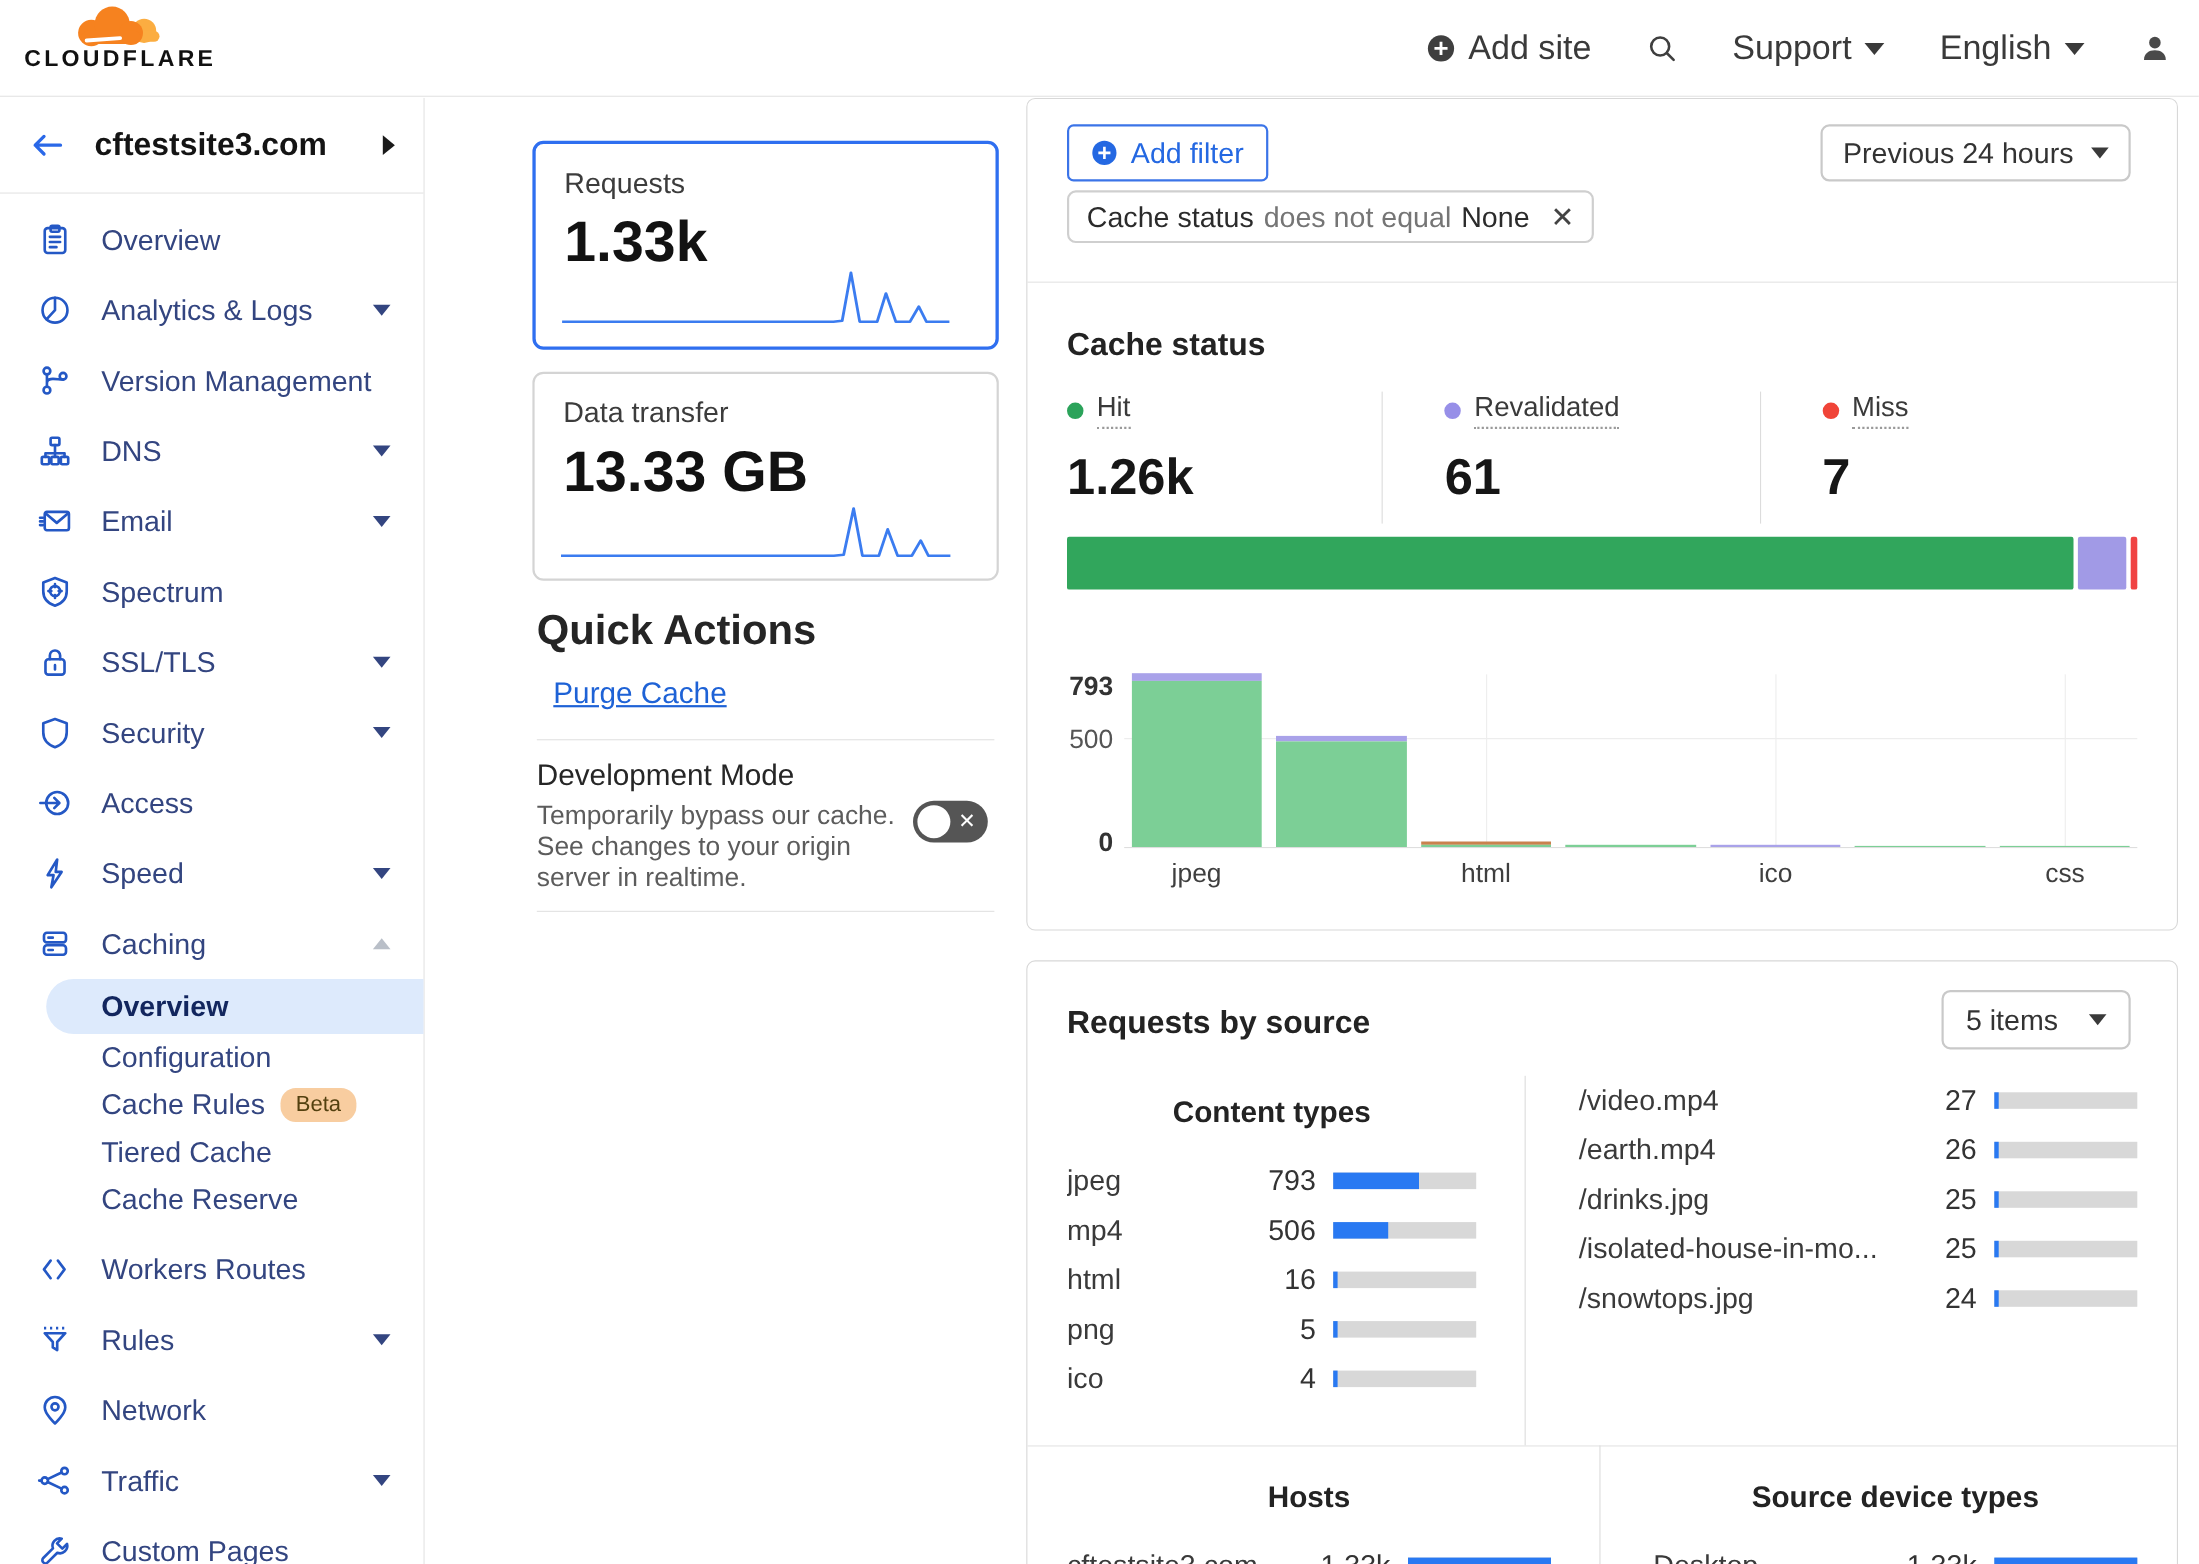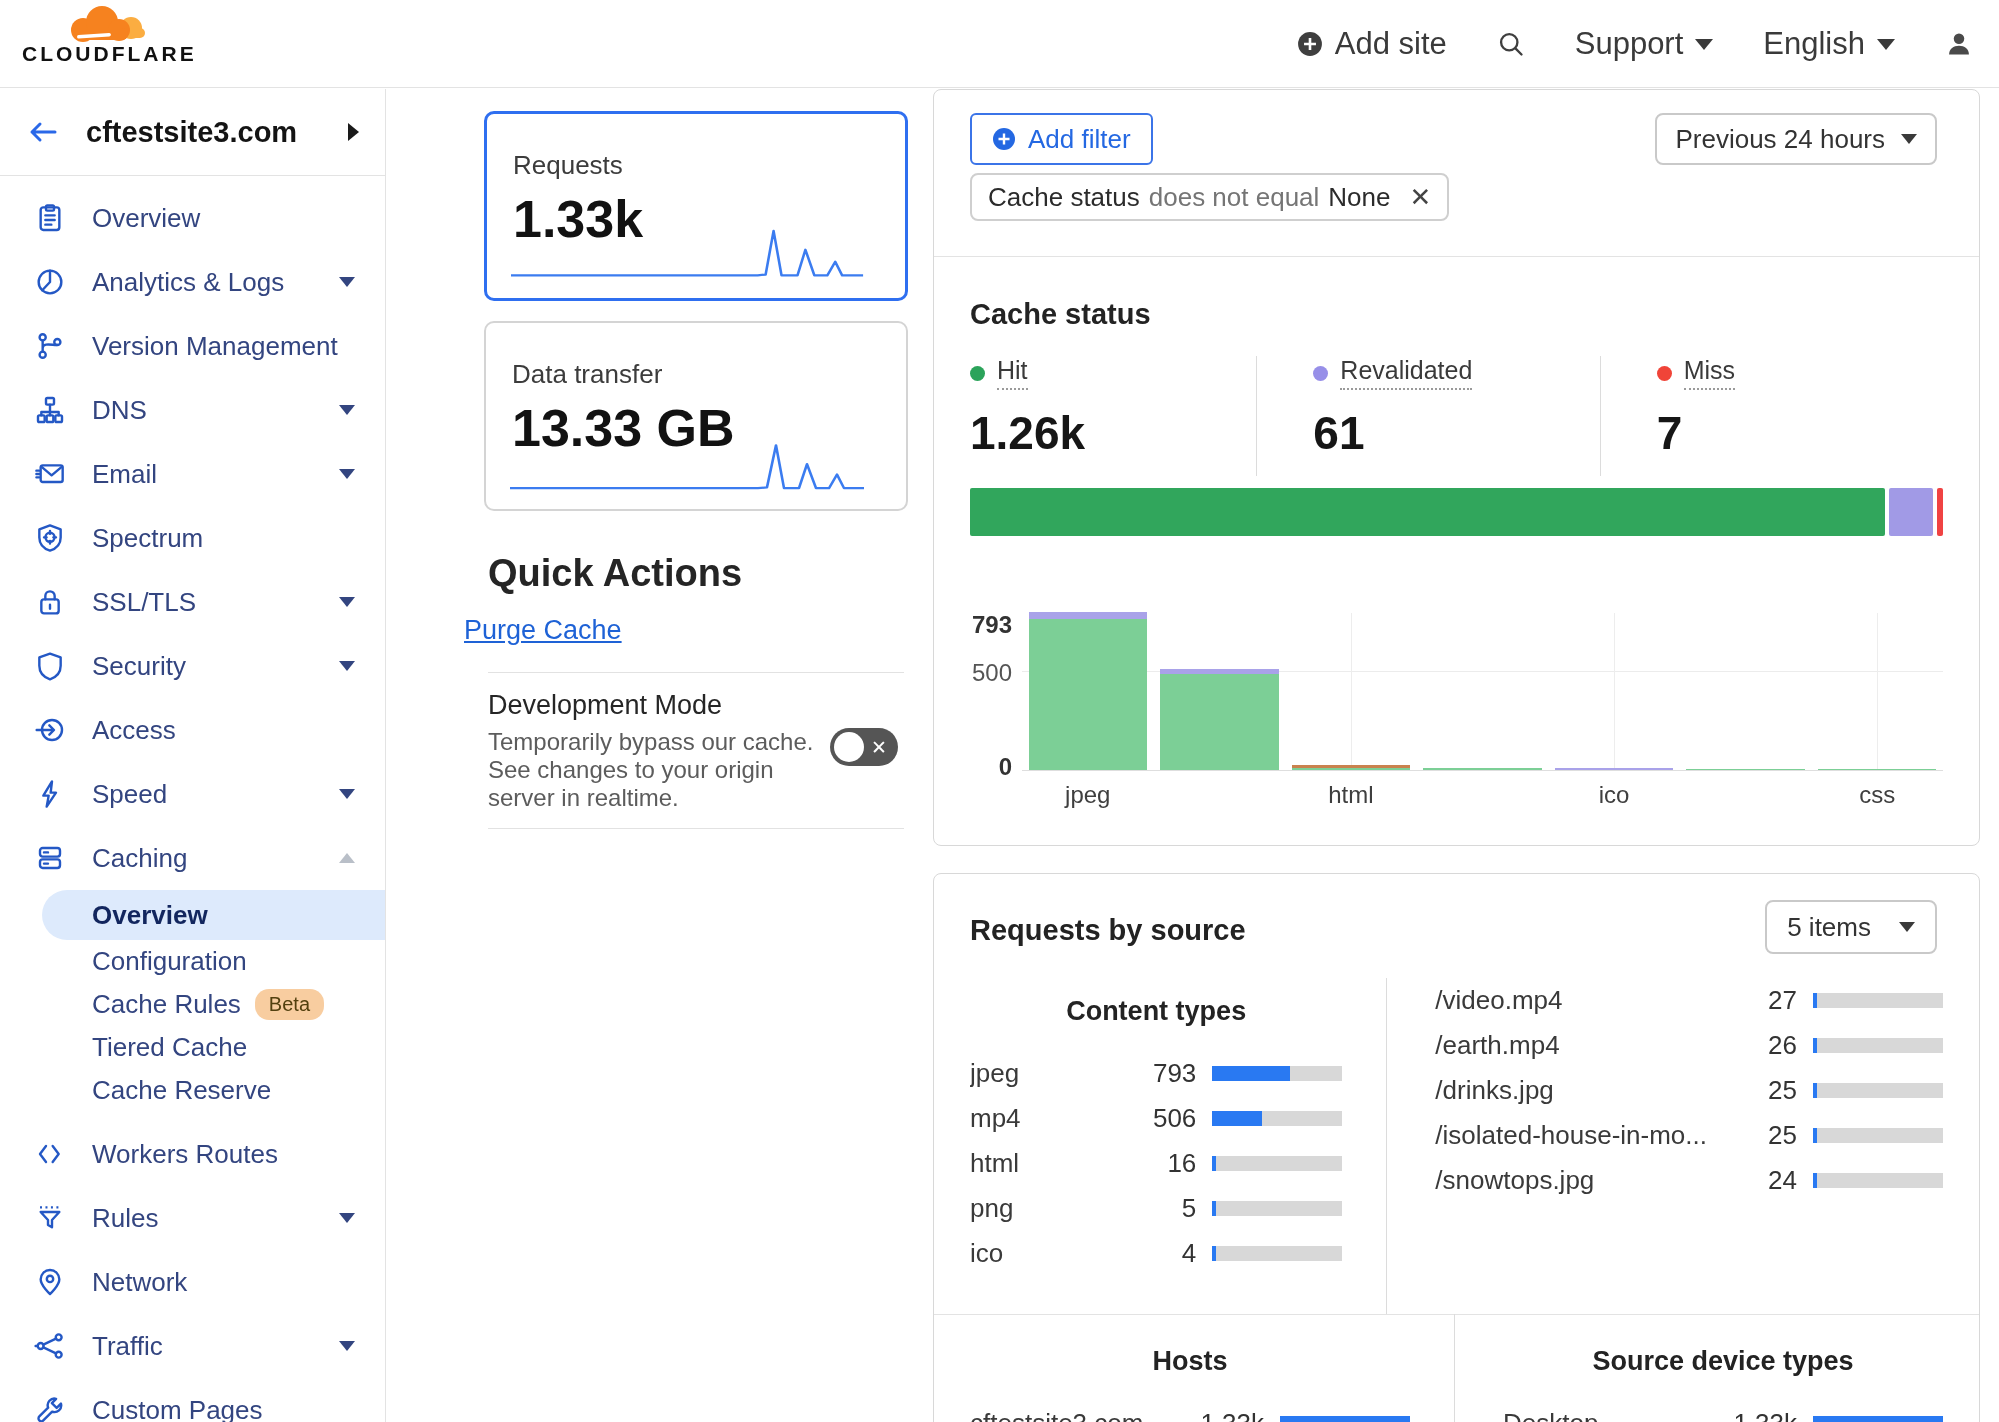--- a/index.html
+++ b/index.html
@@ -35,30 +35,30 @@
                border-top:10px solid #334580; }
   .chev-up { width:0; height:0; border-left:8px solid transparent; border-right:8px solid transparent;
              border-bottom:10px solid #b9bfc8; }
   .sub-list { padding:0; }
   .sub-item { height:43px; display:flex; align-items:center; margin-left:42px; padding-left:50px;
               font-size:26px; color:#334580; cursor:pointer; }
   .sub-item.selected { height:50px; background:#ddeafc; border-radius:25px 0 0 25px; font-weight:bold;
                        color:#12265e; }
   .badge { background:#f8cda0; color:#53400f; font-size:20px; padding:4px 14px; border-radius:14px; margin-left:14px; }
   
-  .mcard { position:absolute; left:484px; width:424px; height:190px; border-radius:10px; background:#fff; padding:36px 26px; }
+  .mcard { position:absolute; left:484px; width:424px; height:190px; border-radius:10px; background:#fff; padding:20px 26px;margin-top:17px; }
   .mcard.selected { border:3px solid #2f6ff0; }
   .mcard.plain { border:2px solid #d4d4d4; }
   .metric-title { font-size:26px; color:#3c3c3c; }
   .metric-value { font-size:52px; font-weight:bold; color:#121212; margin-top:8px; }
   .spark { position:absolute; left:24px; right:24px; bottom:14px; height:60px; }
   .spark svg { width:100%; height:100%; }
   
   .qa-title { position:absolute; left:488px; top:552px; font-size:38px; font-weight:bold; color:#252525; }
-  .purge-link { position:absolute; left:464px; top:615px; font-size:27px; color:#1e62d6;
+  .purge-link { position:absolute; left:503px; top:615px; font-size:27px; color:#1e62d6;
                 text-decoration:underline; cursor:pointer; }
   .hr { position:absolute; left:488px; width:416px; border-top:1px solid #e2e2e2; height:0; }
   .dev-title { position:absolute; left:488px; top:690px; font-size:27px; color:#262626; }
   .dev-desc { position:absolute; left:488px; top:728px; width:348px; font-size:24px; color:#5c5c5c; line-height:28px; }
   .toggle { position:absolute; left:830px; top:728px; width:68px; height:38px; border-radius:19px;
             background:#555; cursor:pointer; }
   .knob { position:absolute; left:4px; top:4px; width:30px; height:30px; border-radius:50%; background:#fff; }
   .toggle-x { position:absolute; right:11px; top:50%; transform:translateY(-50%); color:#fff; font-size:19px; }
   
   .panel { position:absolute; left:933px; width:1047px; border:1px solid #d8d8d8; border-radius:8px; background:#fff; }

